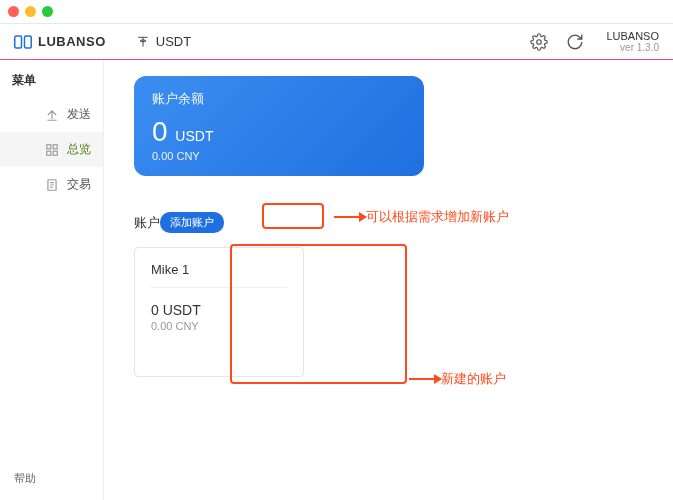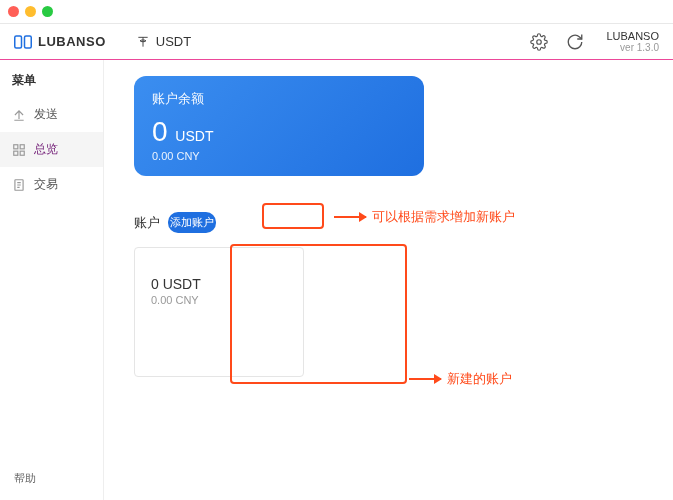--- a/index.html
+++ b/index.html
@@ -17,45 +17,45 @@
     .currency-switch { margin-left: 30px; display: flex; align-items: center; gap: 6px; font-size: 13px; color: #333; cursor: pointer; }
     .spacer { flex: 1; }
     .hicon { width: 18px; height: 18px; color: #555; cursor: pointer; margin-left: 18px; }
     .app-meta { margin-left: 22px; text-align: right; line-height: 1.1; }
     .app-name { font-size: 11px; color: #333; }
     .app-ver { font-size: 10px; color: #999; }
     
     .body { display: flex; height: calc(500px - 60px); }
     .sidebar { width: 104px; border-right: 1px solid #eee; display: flex; flex-direction: column; }
     .menu-title { font-size: 12px; font-weight: 600; color: #333; padding: 12px 12px 8px; }
-    .menu-item { display: flex; align-items: center; gap: 8px; padding: 9px 12px; font-size: 12px; color: #555; cursor: pointer; }
-    .menu-item.active { background: #f5f5f5; color: #701a75; }
+    .menu-item { display: flex; align-items: center; gap: 8px; padding: 9px 12px; font-size: 12px; color: #555; cursor: pointer; justify-content: flex-end; }
+    .menu-item.active { background: #f5f5f5; color: #4d7c0f; }
     .menu-icon { width: 14px; height: 14px; color: #999; flex-shrink: 0; }
     .help { margin-top: auto; font-size: 11px; color: #666; padding: 14px; cursor: pointer; }
     
     .main { flex: 1; padding: 16px 30px; position: relative; }
     .balance-card { width: 290px; background: linear-gradient(135deg, #3b8ef0, #1f6fe0); color: #fff; border-radius: 12px; padding: 14px 18px 14px; }
     .bc-title { font-size: 13px; opacity: 0.95; }
     .bc-amt { font-size: 28px; font-weight: 300; margin-top: 8px; }
     .bc-unit { font-size: 14px; }
     .bc-sub { font-size: 11px; opacity: 0.9; margin-top: 2px; }
     
-    .acct-head { display: flex; align-items: center; gap: 8px; margin-top: 36px; }
+    .acct-head { display: flex; align-items: center; margin-top: 36px; }
     .acct-label { font-size: 13px; color: #333; }
-    .add-pill { background: #1f6fe0; color: #fff; font-size: 11px; padding: 3px 2px; border-radius: 10px; cursor: pointer; white-space: nowrap; }
+    .add-pill { background: #1f6fe0; color: #fff; font-size: 11px; padding: 3px 10px; border-radius: 10px; cursor: pointer; white-space: nowrap; }
     
     .acct-card { width: 170px; border: 1px solid #e5e5e5; border-radius: 4px; padding: 14px 16px; margin-top: 14px; height: 130px; }
     .acct-name { font-size: 13px; color: #333; padding-bottom: 10px; border-bottom: 1px solid #eee; }
     .acct-bal { font-size: 14px; color: #333; margin-top: 14px; }
     .acct-sub { font-size: 11px; color: #999; margin-top: 2px; }
     
     .hlbox { position: absolute; border: 2px solid #ff4a1a; border-radius: 4px; pointer-events: none; }
     .hl1 { left: 158px; top: 143px; width: 62px; height: 26px; }
     .hl2 { left: 126px; top: 184px; width: 177px; height: 140px; }
-    .anno { position: absolute; color: #ff4a1a; font-size: 13px; display: flex; align-items: center; gap: 6px; }
+    .anno { position: absolute; color: #ff4a1a; font-size: 13px; display: flex; align-items: center; }
     .anno .arrow { width: 32px; height: 2px; background: #ff4a1a; position: relative; }
     .anno .arrow::after { content: ""; position: absolute; right: -1px; top: -4px; border-left: 8px solid #ff4a1a; border-top: 5px solid transparent; border-bottom: 5px solid transparent; }
     .a1 { left: 230px; top: 148px; }
     .a2 { left: 305px; top: 310px; }
   </style>
 </head>
 <body>
 
 <div class="titlebar">
   <div class="traffic-dot dot-red"></div>
@@ -127,20 +127,21 @@
       </div>
       <div class="bc-sub">0.00 CNY</div>
     </div>
 
     <div class="acct-head">
       <span class="acct-label">账户</span>
       <span class="add-pill">添加账户</span>
     </div>
 
     <div class="acct-card">
+      <div class="acct-name">Mike 1</div>
       <div class="acct-bal">0 USDT</div>
       <div class="acct-sub">0.00 CNY</div>
     </div>
 
     <div class="hlbox hl1"></div>
     <div class="hlbox hl2"></div>
     <div class="anno a1">
         <span class="arrow"></span>
         <span>可以根据需求增加新账户</span>
       </div>

